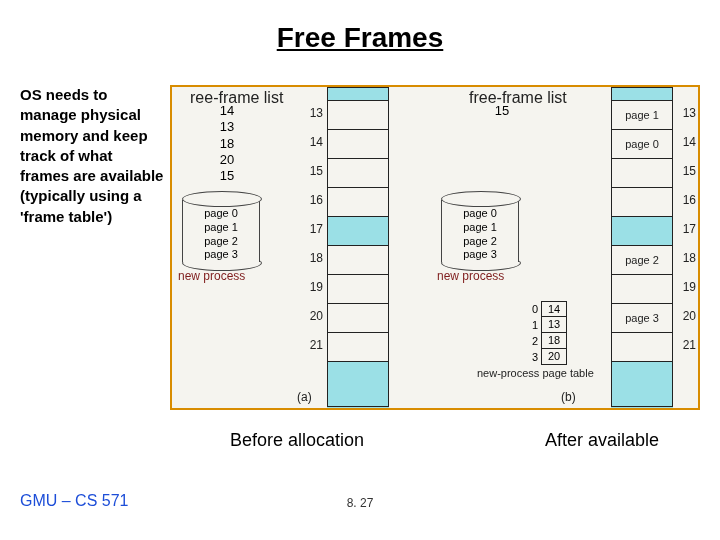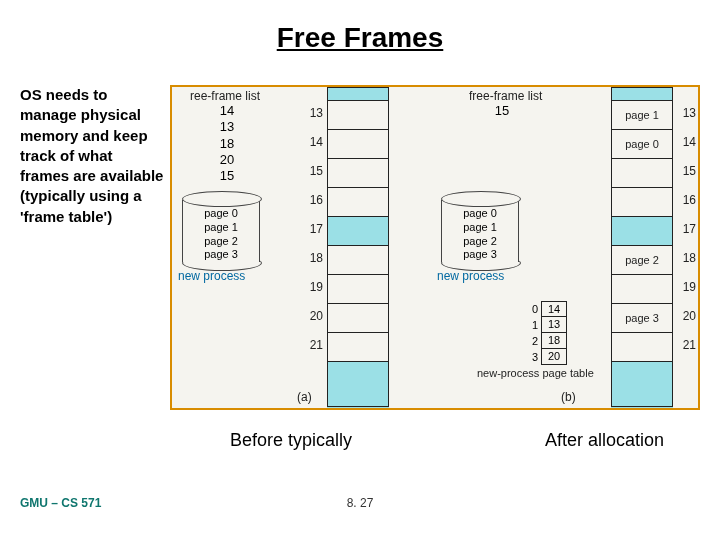--- a/index.html
+++ b/index.html
@@ -42,21 +42,21 @@
     position: absolute;
     top: 0;
     width: 265px;
     height: 100%;
   }
   .half.left { left: 0; }
   .half.right { left: 259px; }
   .ff-label {
     position: absolute;
     top: 2px;
-    font-size: 12px;
+    font-size: 16px;
     color: #222;
     white-space: nowrap;
   }
   .half.left .ff-label { left: 18px; }
   .half.right .ff-label { left: 38px; }
   .ff-list {
     position: absolute;
     top: 16px;
     left: 40px;
     font-size: 13px;
@@ -102,21 +102,21 @@
     border-radius: 50%;
     background: #f5f4ef;
     margin-top: -7px;
     position: relative;
     z-index: 0;
   }
   .np-label {
     position: absolute;
     left: 6px;
     font-size: 12px;
-    color: #0369a1;
+    color: #7f1d1d;
     white-space: nowrap;
   }
   .half.left .np-label { top: 182px; }
   .half.right .np-label { top: 182px; }
   .memcol {
     position: absolute;
     top: 0;
     width: 62px;
     height: 320px;
   }
@@ -207,23 +207,22 @@
   .caption-after {
     position: absolute;
     left: 545px;
     top: 430px;
     font-size: 18px;
   }
   .footer-left {
     position: absolute;
     left: 20px;
     bottom: 30px;
-    font-size: 12px;
-    color: #0f766e;
-    font-weight: bold;
+    font-size: 16px;
+    color: #1d4ed8;
   }
   .footer-center {
     position: absolute;
     left: 50%;
     transform: translateX(-50%);
     bottom: 30px;
     font-size: 12px;
     color: #333;
   }
 </style>
@@ -345,17 +344,17 @@
     <div class="fnum" style="top:164px;">18</div>
     <div class="fnum" style="top:193px;">19</div>
     <div class="fnum" style="top:222px;">20</div>
     <div class="fnum" style="top:251px;">21</div>
 
     <div class="sub-caption">(b)</div>
   </div>
 
 </div>
 
-<div class="caption-before">Before typically</div>
-<div class="caption-after">After allocation</div>
+<div class="caption-before">Before allocation</div>
+<div class="caption-after">After available</div>
 
 <div class="footer-left">GMU – CS 571</div>
 <div class="footer-center">8. 27</div>
 
 </body></html>

